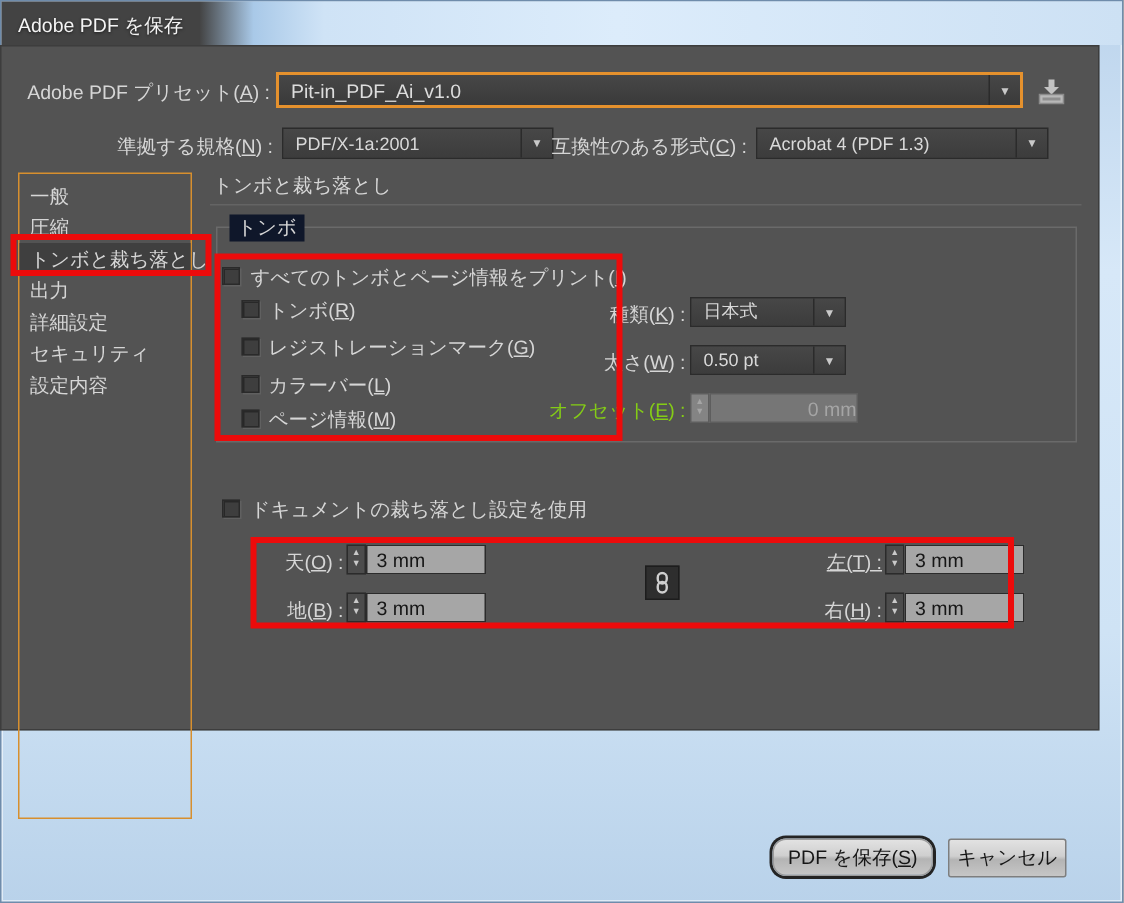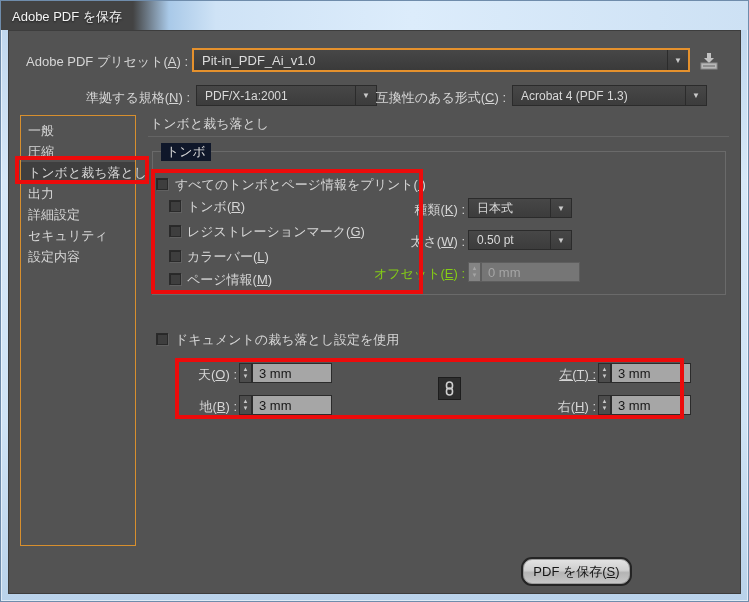--- a/index.html
+++ b/index.html
@@ -3,21 +3,21 @@
 <meta charset="utf-8">
 <style>
   html,body{margin:0;padding:0;background:#9a9a9a;}
   *{box-sizing:border-box;font-family:"Liberation Sans","DejaVu Sans",sans-serif;}
   .window{position:relative;width:749px;height:602px;overflow:hidden;
     background:linear-gradient(180deg,#bcd4ec 0%,#d7e8f8 30%,#cfe3f5 70%,#b9d2ea 100%);
     box-shadow:inset 0 0 0 1px #6f8cab, inset 0 0 0 2px rgba(255,255,255,.55);}
   .titlebar{position:absolute;left:1px;top:1px;width:747px;height:29px;
     background:linear-gradient(90deg,#434343 0px,#434343 132px,#a9c9e8 168px,#cfe3f6 215px,#dcecfb 55%,#cde1f4 100%);}
   .titlebar .txt{position:absolute;left:11px;top:7px;font-size:13px;color:#f4f4f4;text-shadow:0 1px 2px rgba(0,0,0,.6);}
-  .client{position:absolute;left:8px;top:30px;width:733px;height:564px;background:#535353;
+  .client{position:absolute;left:0;top:30px;width:733px;height:457px;background:#535353;
     box-shadow:inset 0 0 0 1px rgba(20,20,20,.35);color:#d6d6d6;font-size:13px;}
   .lbl{white-space:nowrap;}
   .u{text-decoration:underline;}
   .ralign{position:absolute;text-align:right;}
   .dd{position:absolute;background:linear-gradient(180deg,#474747,#3c3c3c);
     border:1px solid #2b2b2b;color:#d9d9d9;font-size:12px;}
   .dd .dd-val{position:absolute;left:8px;top:50%;transform:translateY(-50%);white-space:nowrap;}
   .dd .caret{position:absolute;right:0;top:0;bottom:0;width:21px;border-left:1px solid #2b2b2b;
     display:flex;align-items:center;justify-content:center;font-size:8px;color:#c9c9c9;}
   .preset-wrap{position:absolute;border:2px solid #e5912d;background:#3e3e3e;}
@@ -129,21 +129,21 @@
       <span class="caret">▼</span>
     </div>
 
     <div class="ralign lbl" style="left:357px;width:100px;top:203px;"><span>太さ(</span><span class="u">W</span><span>) :</span></div>
     <div class="dd" style="left:460px;top:200px;width:104px;height:20px;">
       <span class="dd-val">0.50 pt</span>
       <span class="caret">▼</span>
     </div>
 
     <div class="ralign lbl dim" style="left:357px;width:100px;top:235px;"><span>オフセット(</span><span class="u">E</span><span>) :</span></div>
-    <div class="spin disabled" style="left:460px;top:232px;width:112px;">
+    <div class="spin disabled" style="left:460px;top:232px;width:112px;text-align:right;">
       <div class="arrows">
           <span>▲</span>
           <span>▼</span>
         </div>
       <div class="field">0 mm</div>
     </div>
 
 
     <div class="cb" style="left:148px;top:303px;"></div>
     <div class="lbl" style="position:absolute;left:167px;top:301px;">ドキュメントの裁ち落とし設定を使用</div>
@@ -187,19 +187,22 @@
       <div class="arrows">
           <span>▲</span>
           <span>▼</span>
         </div>
       <div class="field">3 mm</div>
     </div>
 
     <div class="btn default" style="left:515px;top:529px;width:107px;height:25px;border-radius:9px;">
         <span class="lbl"><span>PDF を保存(</span><span class="u">S</span><span>)</span></span>
       </div>
+    <div class="btn" style="left:632px;top:529px;width:79px;height:26px;">
+        <span>キャンセル</span>
+      </div>
 
     <div class="redbox" style="left:7px;top:126px;width:134px;height:28px;"></div>
     <div class="redbox" style="left:143px;top:139px;width:272px;height:125px;"></div>
     <div class="redbox" style="left:167px;top:328px;width:509px;height:61px;"></div>
 
   </div>
 </div>
 
 </body></html>

